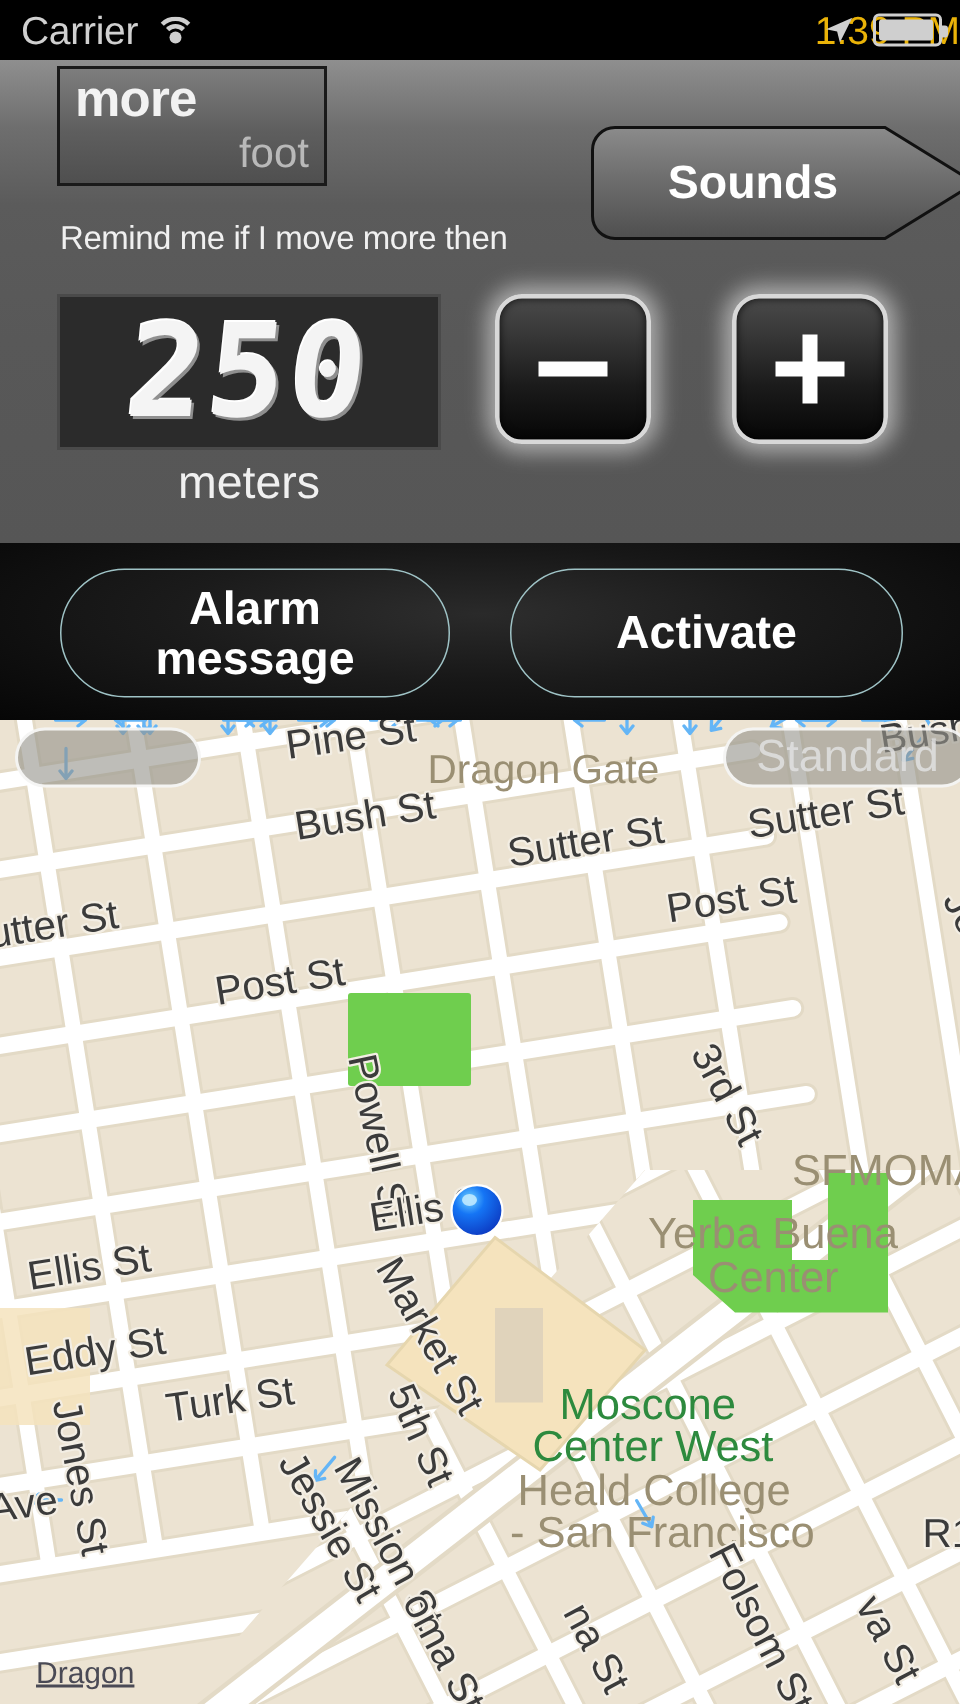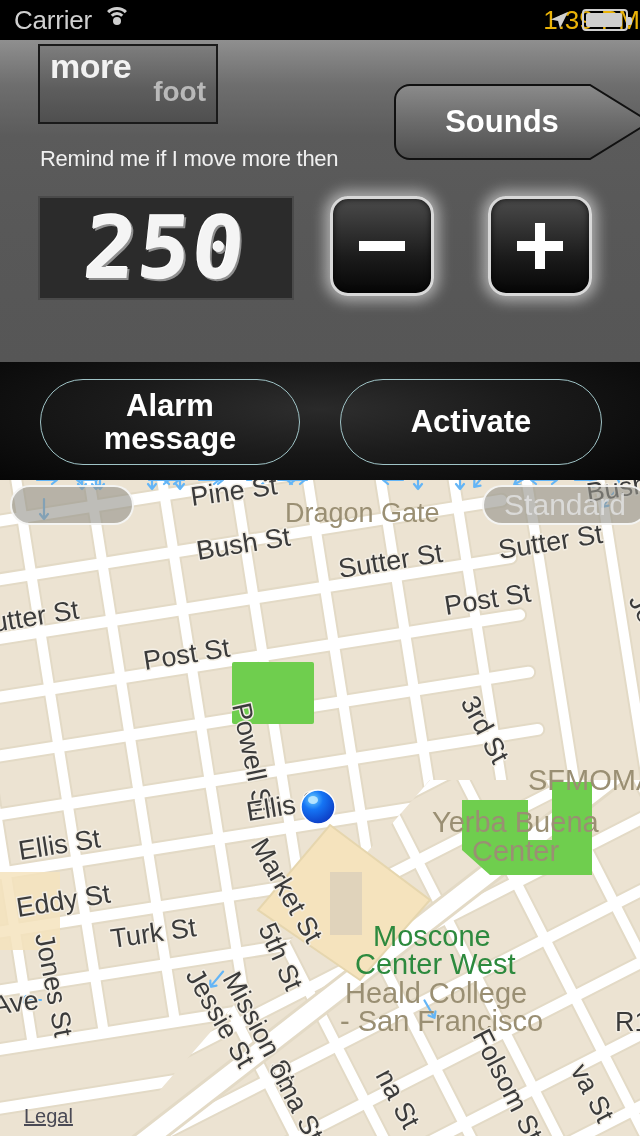--- a/index.html
+++ b/index.html
@@ -10,21 +10,21 @@
     overflow: hidden;
   }
   #app { position: relative; width: 640px; height: 1136px; overflow: hidden; }
 
   
   .statusbar {
     position: absolute; left: 0; top: 0; width: 640px; height: 40px;
     background: #000; color: #cfcfcf;
     display: flex; align-items: center;
   }
-  .sb-left { display: flex; align-items: flex-start; gap: 10px; padding-left: 14px; flex: 0 0 auto; }
+  .sb-left { display: flex; align-items: center; gap: 10px; padding-left: 14px; flex: 0 0 auto; }
   .sb-carrier { font-size: 26px; letter-spacing: -0.2px; color: #d0d0d0; }
   .sb-center { position:absolute; left:0; right:0; text-align:right; font-size: 26px; font-weight: 400; color:#eab308; }
   .sb-right { position: absolute; right: 12px; display: flex; align-items: center; gap: 12px; }
   .wifi-icon { position: relative; width: 30px; height: 22px; }
   .wifi-icon i { position: absolute; left: 50%; transform: translateX(-50%); border: 3px solid #cfcfcf; border-bottom-color: transparent; border-left-color: transparent; border-right-color: transparent; border-radius: 50%; }
   .wifi-icon i:nth-child(1){ width: 28px; height: 28px; top: 2px;}
   .wifi-icon i:nth-child(2){ width: 18px; height: 18px; top: 7px;}
   .wifi-icon i:nth-child(3){ width: 8px; height: 8px; top: 12px; border-radius:50%; background:#cfcfcf; border:none;}
   .loc-icon { width: 22px; height: 22px; }
   .batt { width: 46px; height: 22px; border: 2px solid #cfcfcf; border-radius: 4px; position: relative; }
@@ -37,21 +37,21 @@
     background: linear-gradient(to bottom, #8f8f8f 0%, #6e6e6e 14%, #5b5b5b 30%, #585858 58%, #565656 100%);
   }
 
   .unit-toggle {
     position: absolute; left: 38px; top: 4px; width: 180px; height: 80px;
     border: 2px solid #1a1a1a;
     background: linear-gradient(to bottom, #7d7d7d 0%, #5e5e5e 55%, #4f4f4f 100%);
     cursor: pointer;
   }
   .unit-meter { position: absolute; left: 10px; top: 1px; font-size: 34px; font-weight: bold; color: #f2f2f2; letter-spacing: -0.5px; }
-  .unit-foot  { position: absolute; right: 10px; bottom: 14px; font-size: 28px; font-weight: bold; color: #b9b9b9; }
+  .unit-foot  { position: absolute; right: 10px; bottom: 4px; font-size: 28px; font-weight: normal; color: #b9b9b9; }
 
   .sounds-btn {
     position: absolute; left: 394px; top: 44px; width: 258px; height: 76px;
     cursor: pointer;
   }
   .sounds-shape { position:absolute; inset:0; }
   .sounds-label {
     position: absolute; left: 0; top: 0; width: 216px; height: 76px;
     display: flex; align-items: center; justify-content: center;
     font-size: 31px; font-weight: bold; color: #fff;
@@ -175,20 +175,21 @@
         <path d="M16 1 H196 L256 38 L196 75 H16 A15 15 0 0 1 1 60 V16 A15 15 0 0 1 16 1 Z" fill="url(#sg)" stroke="#111" stroke-width="2"></path>
       </svg>
       <span class="sounds-label">Sounds</span>
     </div>
 
     <div class="remind-label">Remind me if I move more then</div>
 
     <div class="lcd">
       <span class="lcd-digits">250</span>
     </div>
+    <div class="lcd-unit">meters</div>
 
     <div class="stepper stepper-minus">
       <span class="sym">
           <span class="h"></span>
         </span>
     </div>
     <div class="stepper stepper-plus">
       <span class="sym">
           <span class="h"></span>
           <span class="v"></span>
@@ -487,16 +488,16 @@
           <radialGradient id="dotg" cx="0.35" cy="0.28" r="0.85">
             <stop offset="0" stop-color="#6fd3ff"></stop>
             <stop offset="0.35" stop-color="#1575f5"></stop>
             <stop offset="1" stop-color="#0b2fb8"></stop>
           </radialGradient>
         </defs>
       </svg>
 
     <div class="map-chip chip-left"></div>
     <div class="map-chip chip-right">Standard</div>
-    <div class="legal">Legal</div>
+    <div class="legal">Dragon</div>
   </div>
 
 </div>
 
 </body></html>

